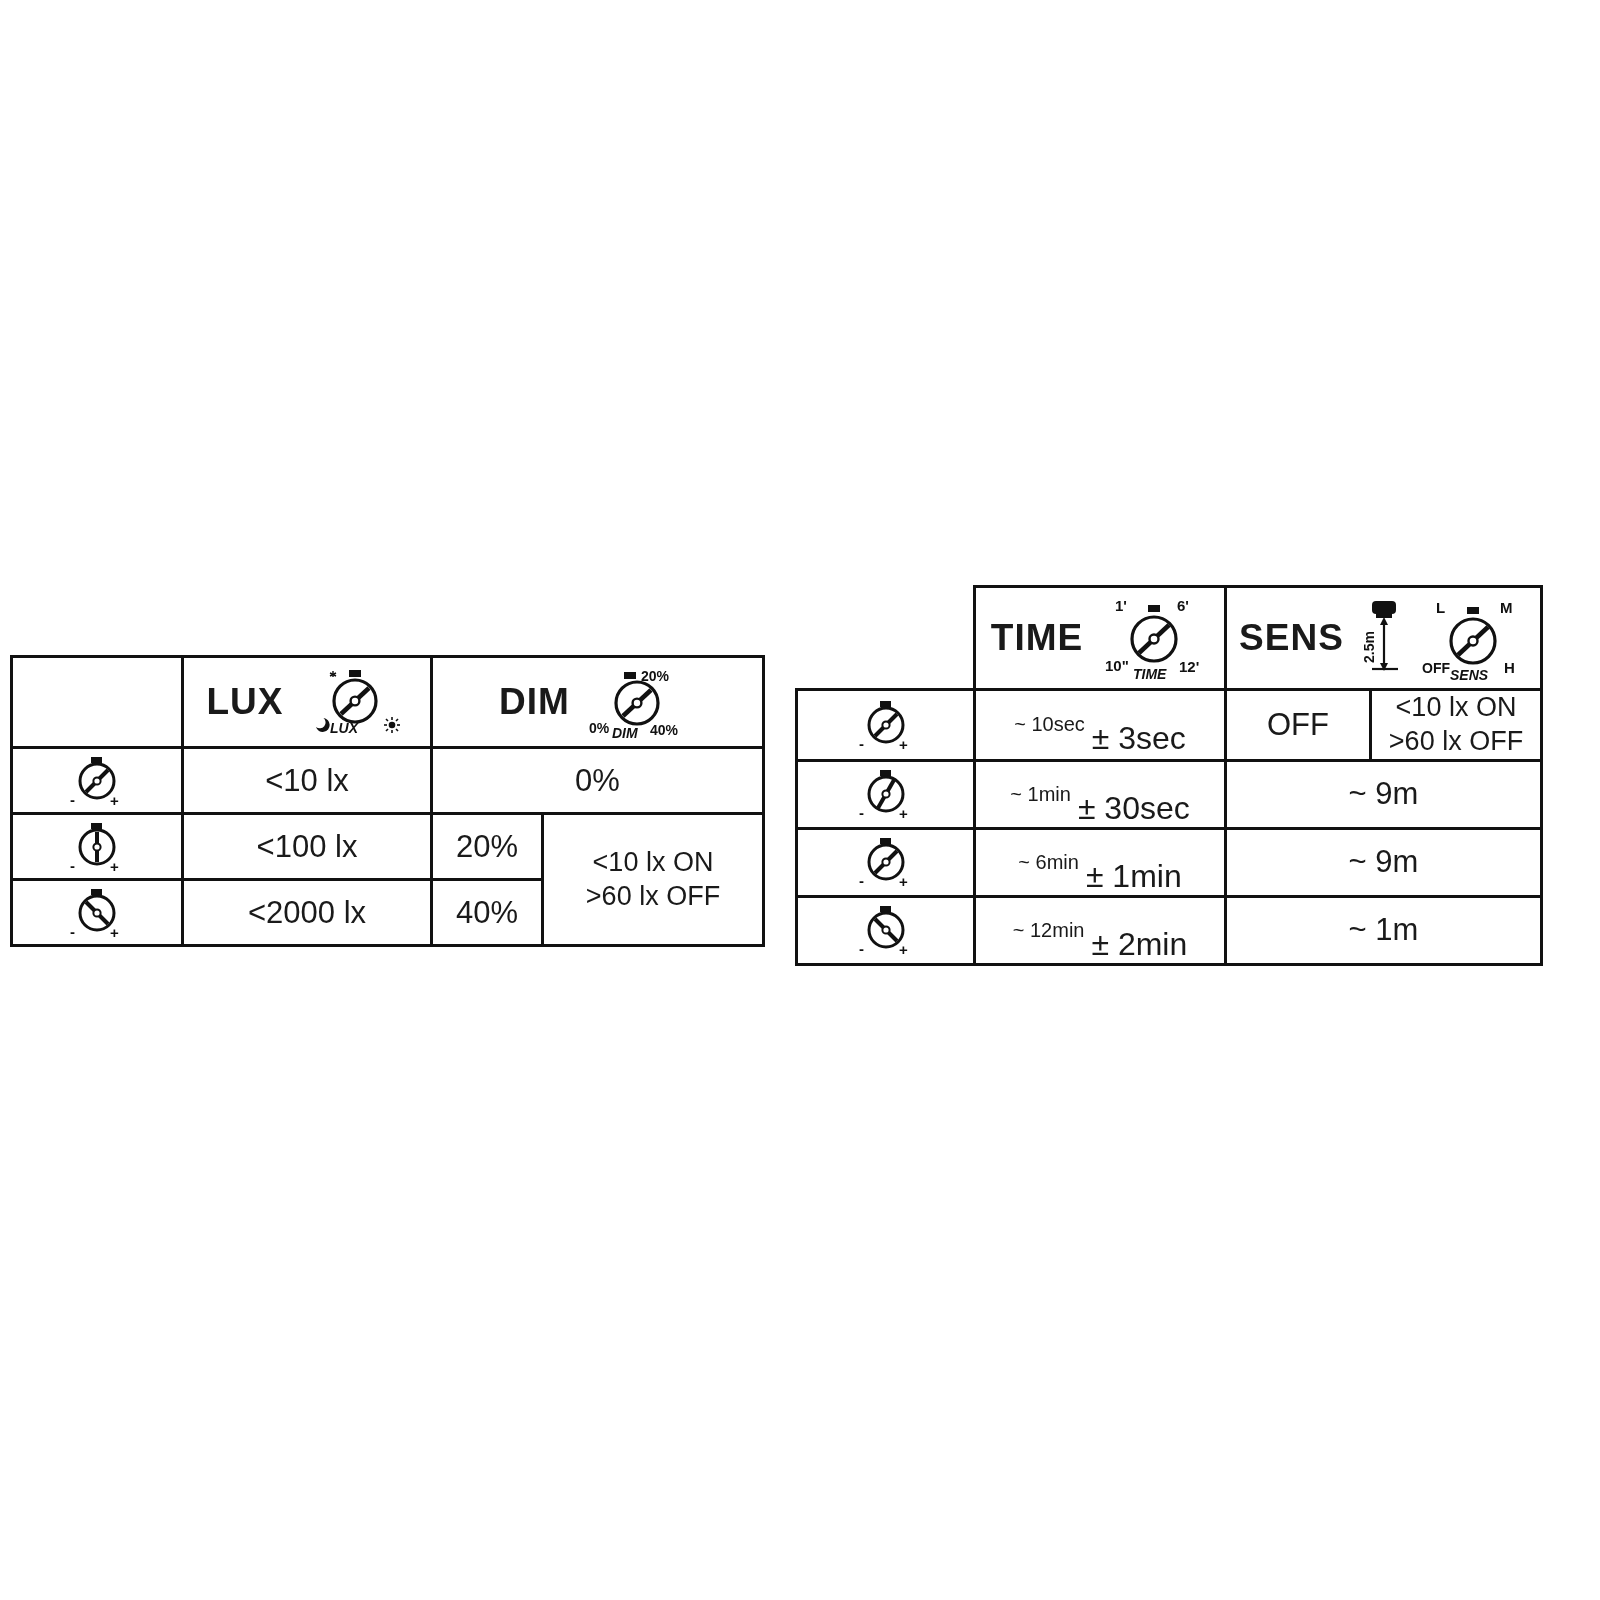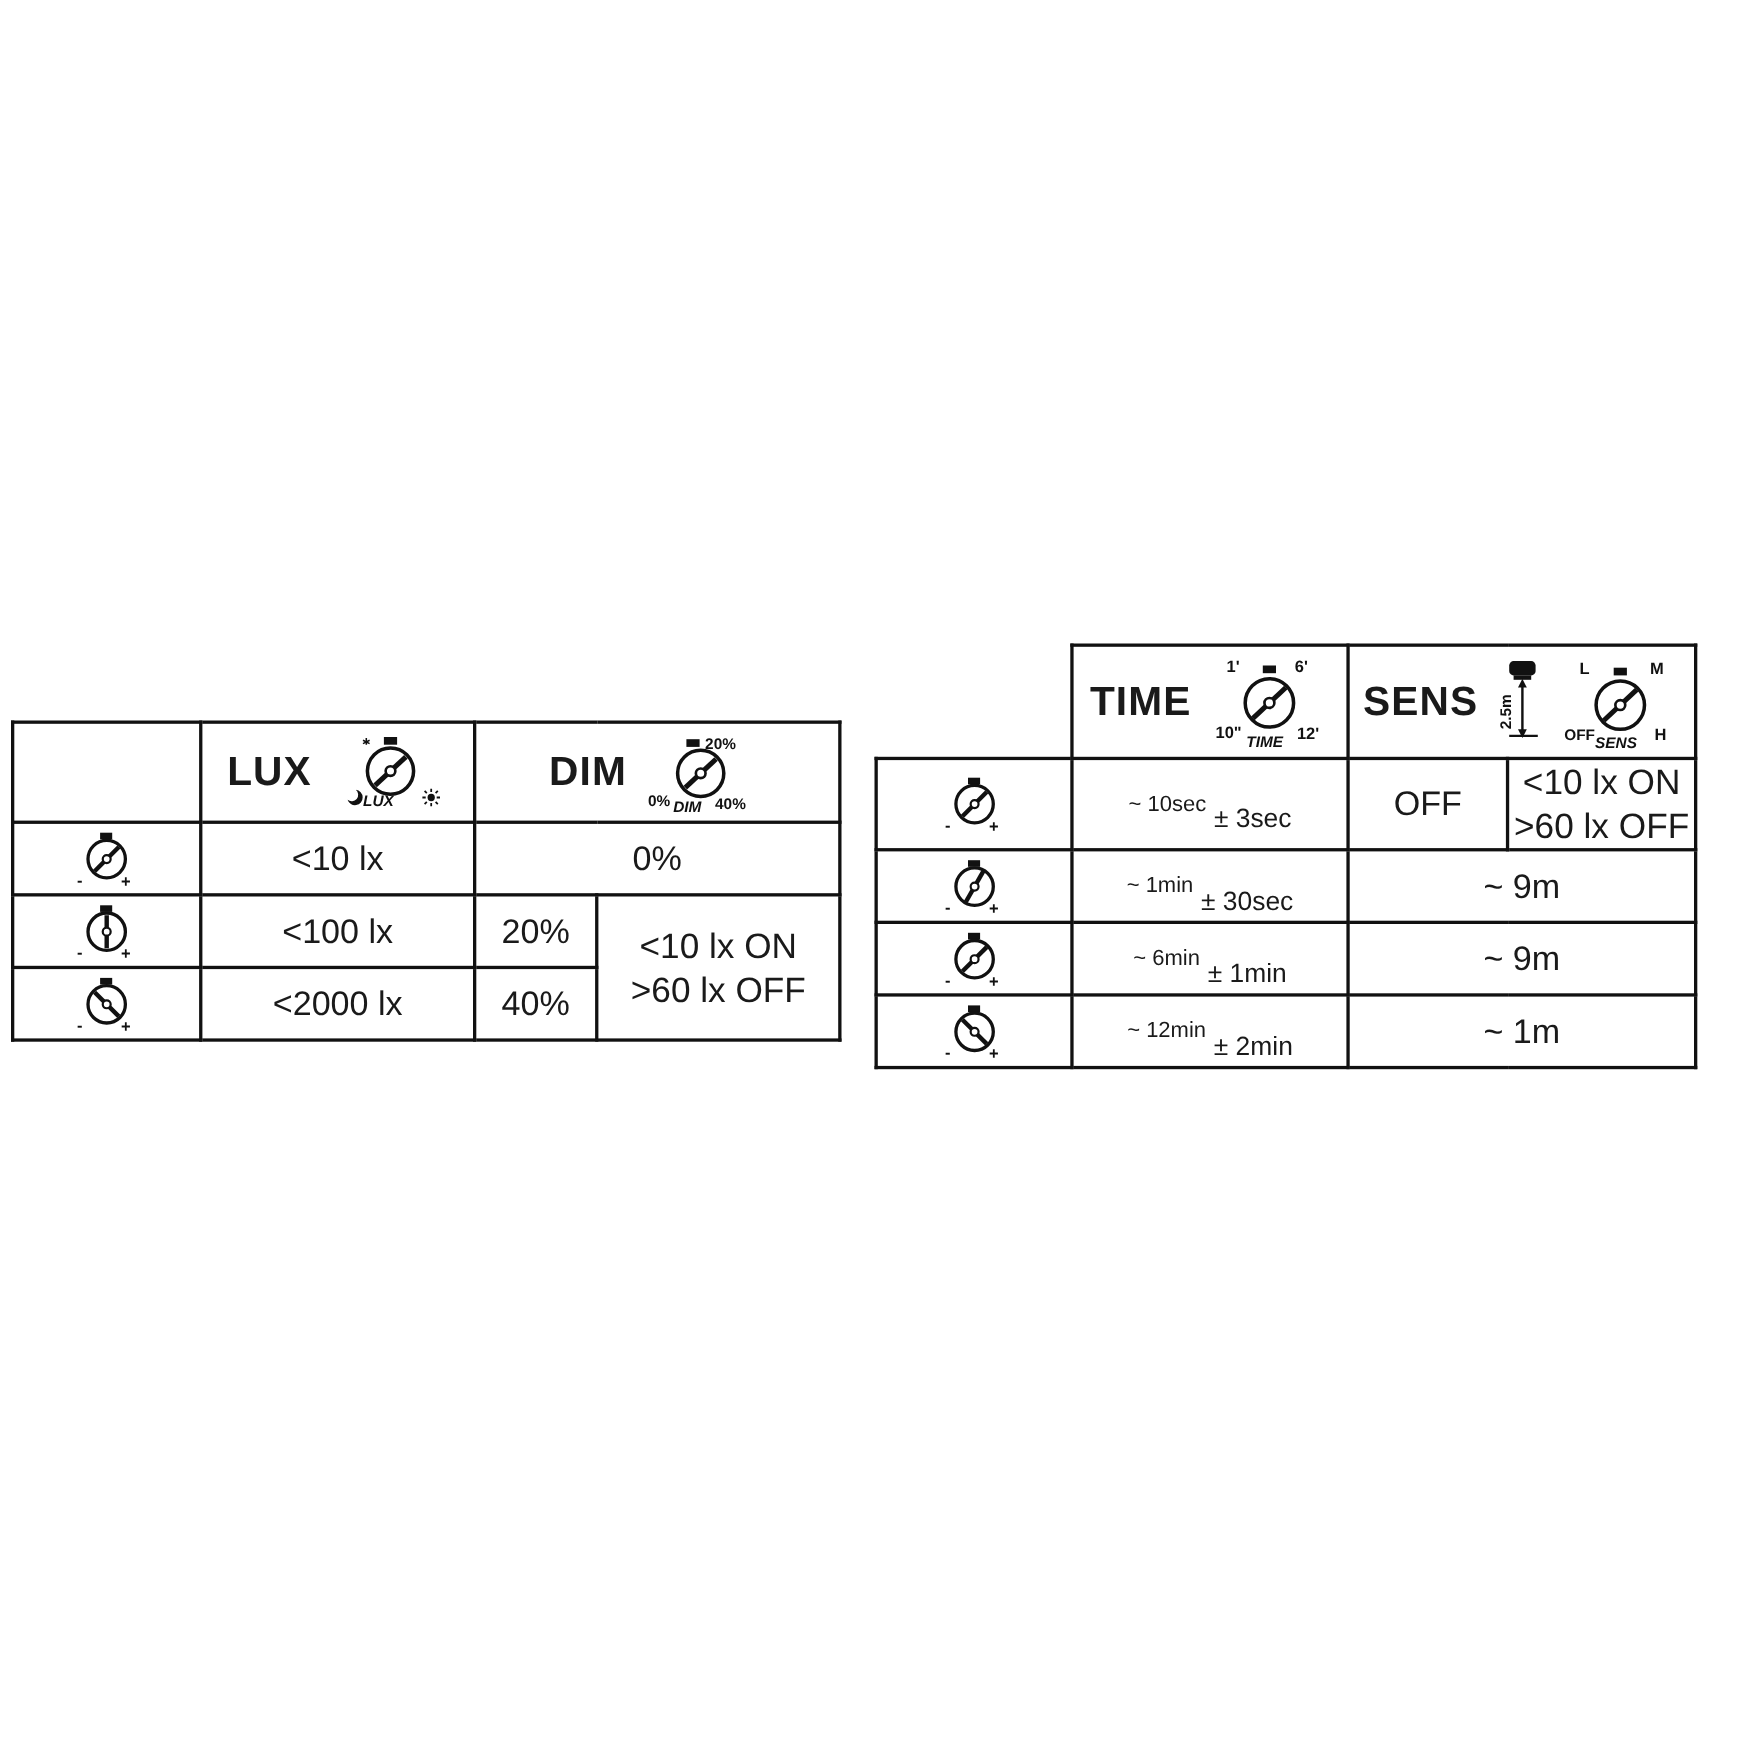--- a/index.html
+++ b/index.html
@@ -54,24 +54,24 @@
     letter-spacing: 1px;
   }
   .val {
     font-size: 31px;
     font-weight: normal;
   }
   .val-big {
     font-size: 20px;
   }
   .two-line {
-    font-size: 32px;
+    font-size: 27px;
     line-height: 1.25;
   }
-  .tol { font-size: 24px; margin-top: 28px; }
+  .tol { font-size: 32px; margin-top: 28px; }
 
   .cell-flex {
     display: flex;
     align-items: center;
     justify-content: center;
     gap: 7px;
     height: 100%;
   }
   .hdr-flex {
     display: flex;

